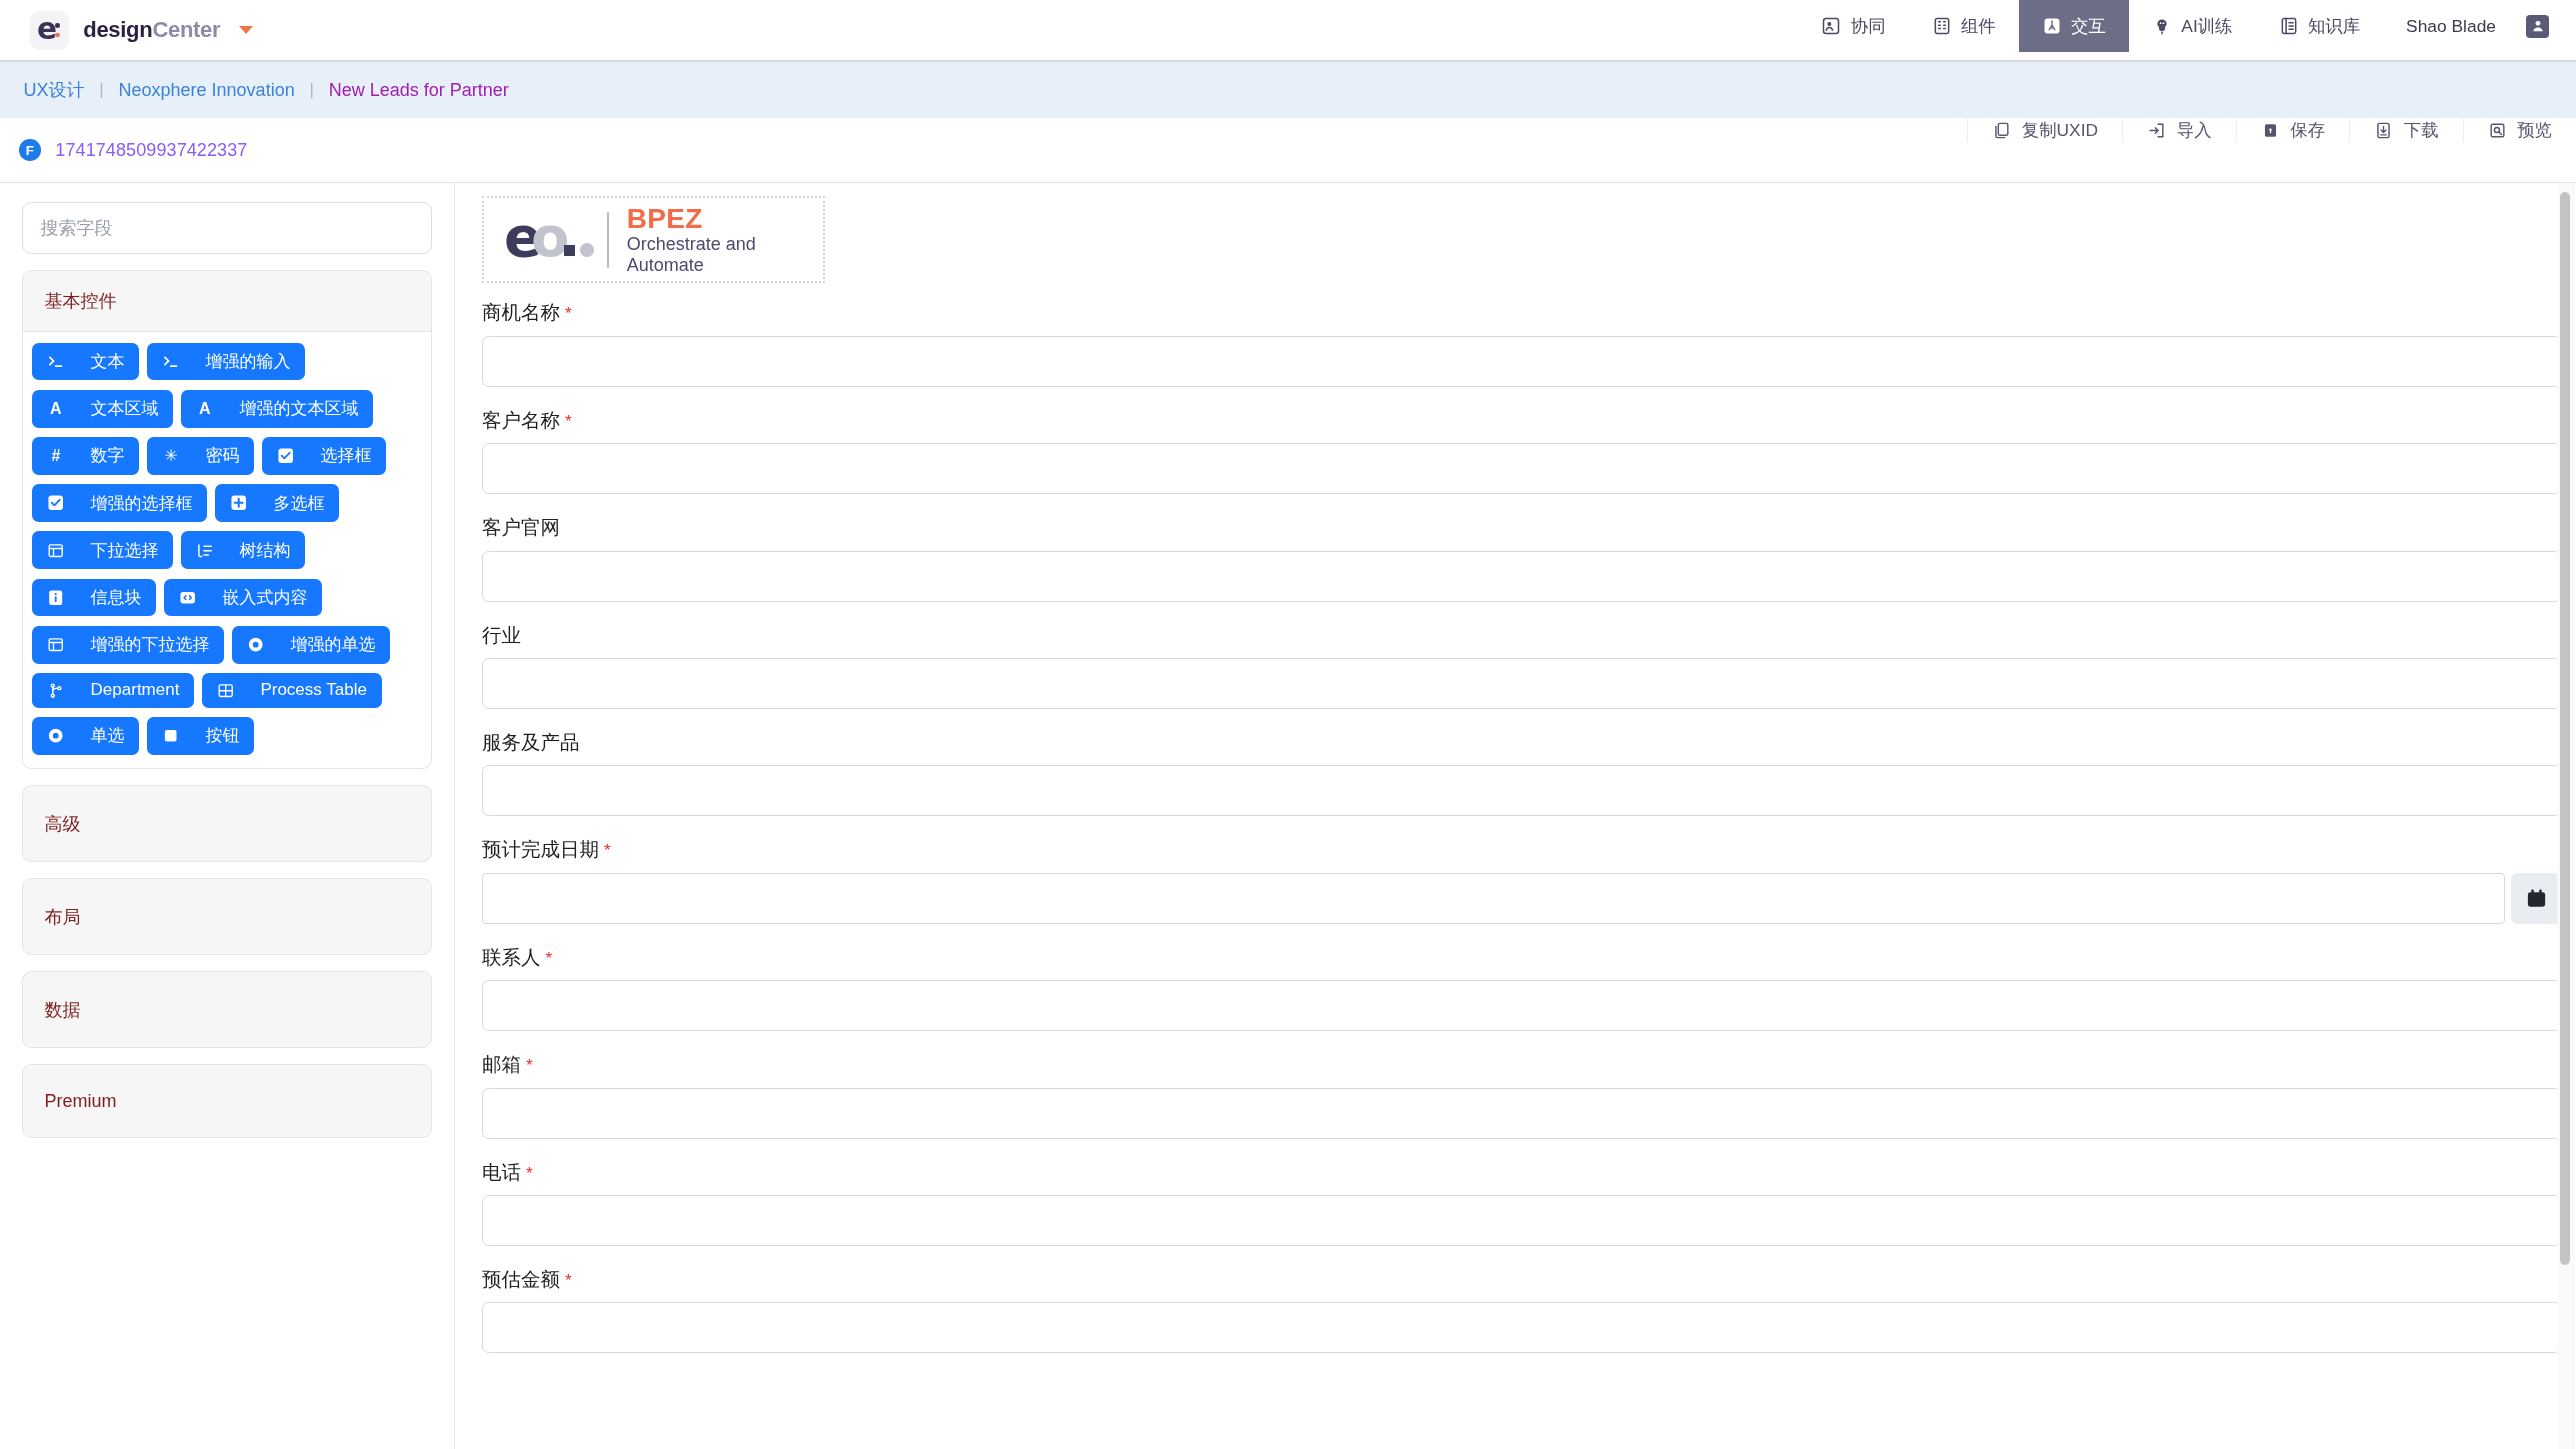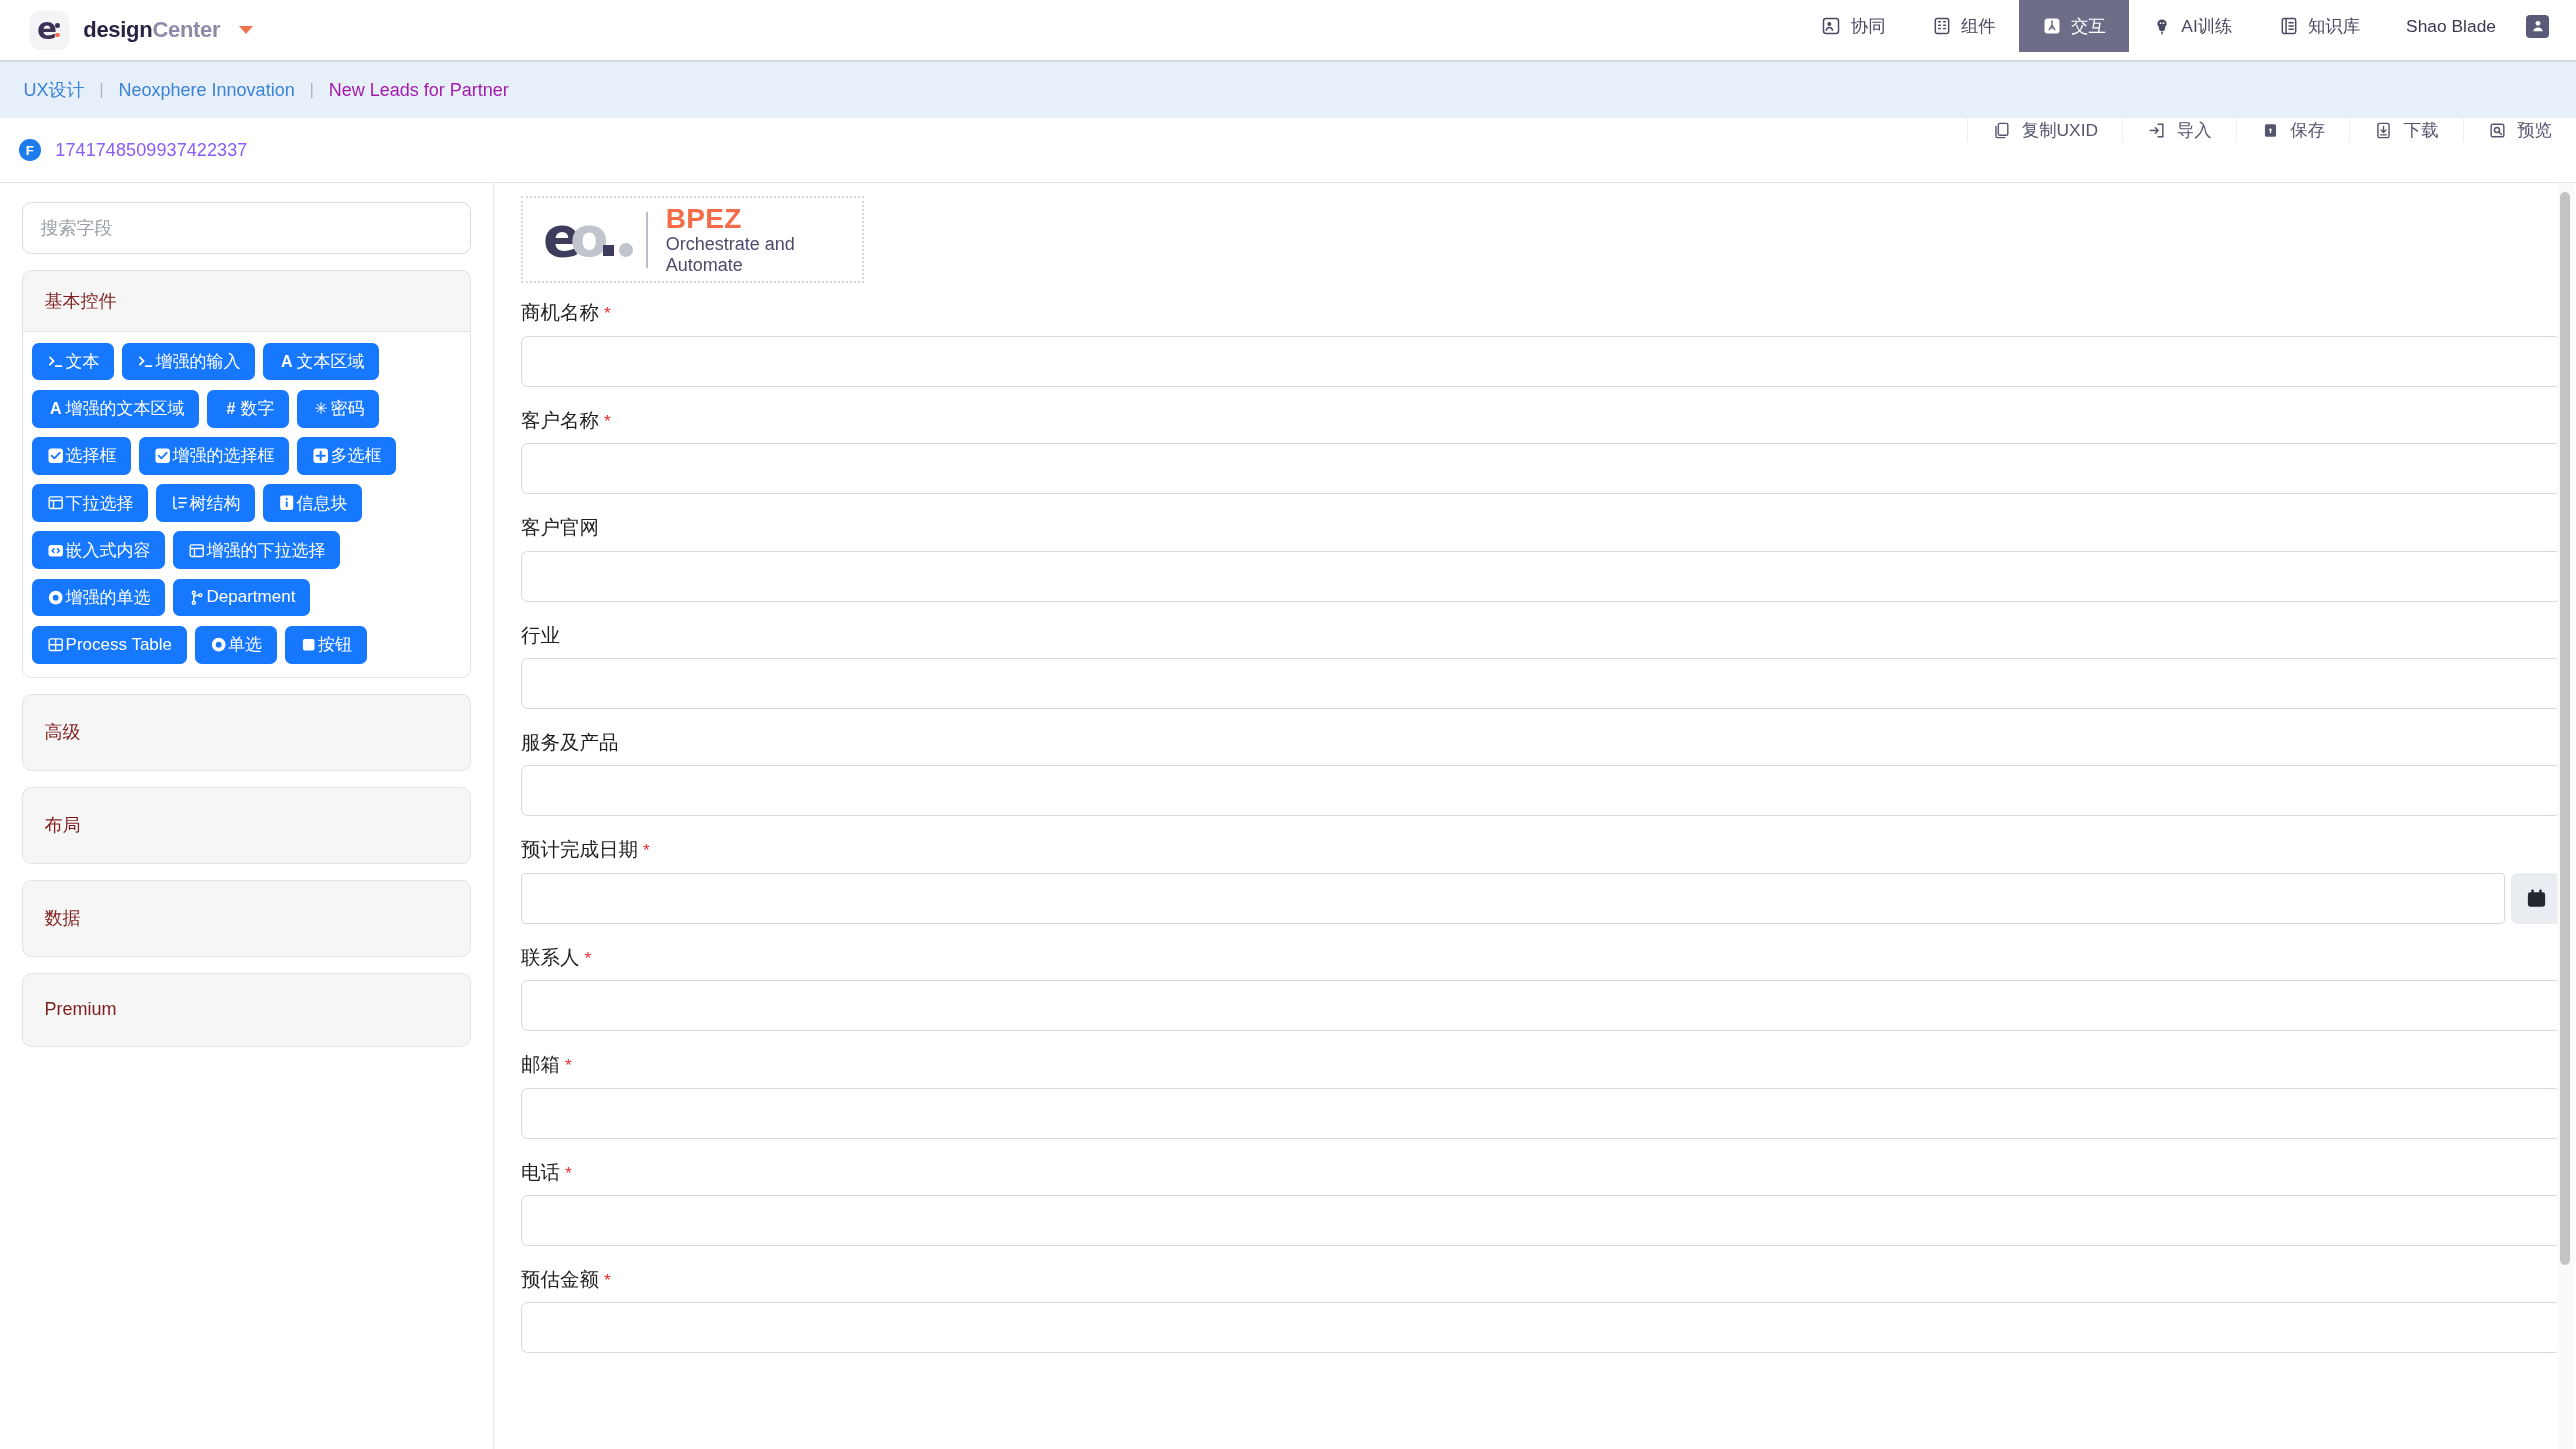--- a/index.html
+++ b/index.html
@@ -109,21 +109,21 @@
     cursor: pointer;
   }
   .ux-btn .ux-ic { width: 19px; height: 19px; flex: none; }
   .ux-btn .ux-ic svg { width: 19px; height: 19px; display: block; }
 
   
   .body-split { display: flex; height: calc(1449px - 62px - 56px - 65px); }
 
   
   .sidebar {
-    width: 494px; flex: none;
+    width: 455px; flex: none;
     background: #ffffff;
     border-right: 1.3px solid #e8e8e8;
     padding: 19px 22px 0 22px;
     overflow: hidden;
   }
   .search-box {
     width: 100%; height: 52px;
     border: 1.3px solid #d9dde3; border-radius: 9.4px;
     background: #ffffff;
     padding: 0 17.4px;
@@ -144,21 +144,21 @@
     font-size: 18px; color: #7f1d1d;
     cursor: pointer;
   }
   .panel-body {
     background: #ffffff;
     padding: 10.7px 9.4px 13.4px 9.4px;
     display: flex; flex-wrap: wrap; gap: 9.4px 8px;
     border-top: 1.3px solid #e4e4e4;
   }
   .chip {
-    display: inline-flex; align-items: center; gap: 1px;
+    display: inline-flex; align-items: center; gap: 26px;
     background: #1677ff; color: #ffffff;
     border-radius: 6.7px;
     padding: 7.4px 14.8px;
     font-size: 17px;
     white-space: nowrap;
     cursor: pointer;
   }
   .chip .chip-ic {
     width: 17.4px; height: 17.4px; flex: none;
     display: inline-flex; align-items: center; justify-content: center;

